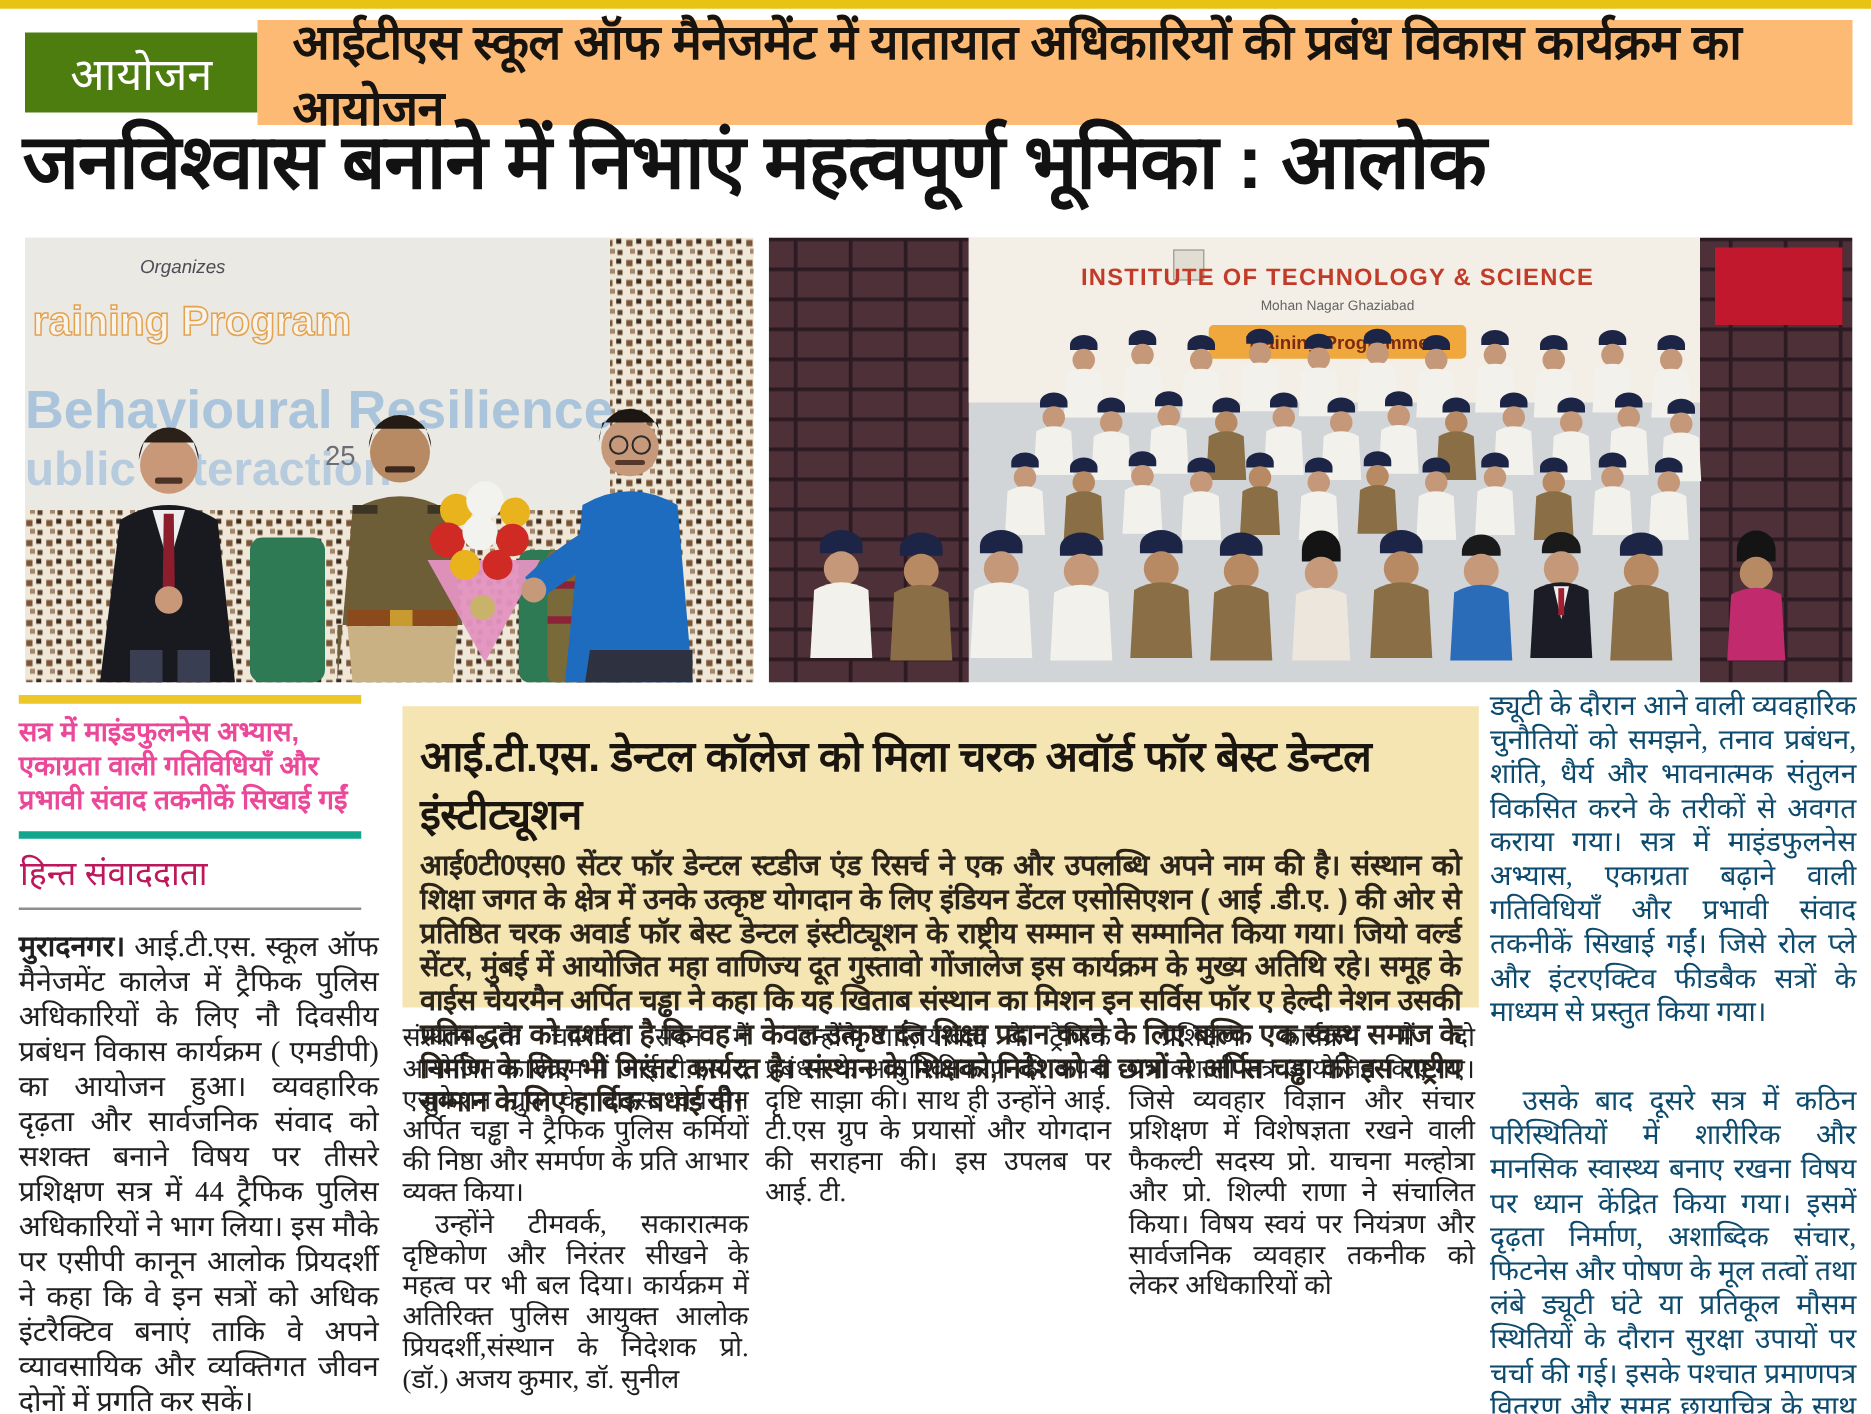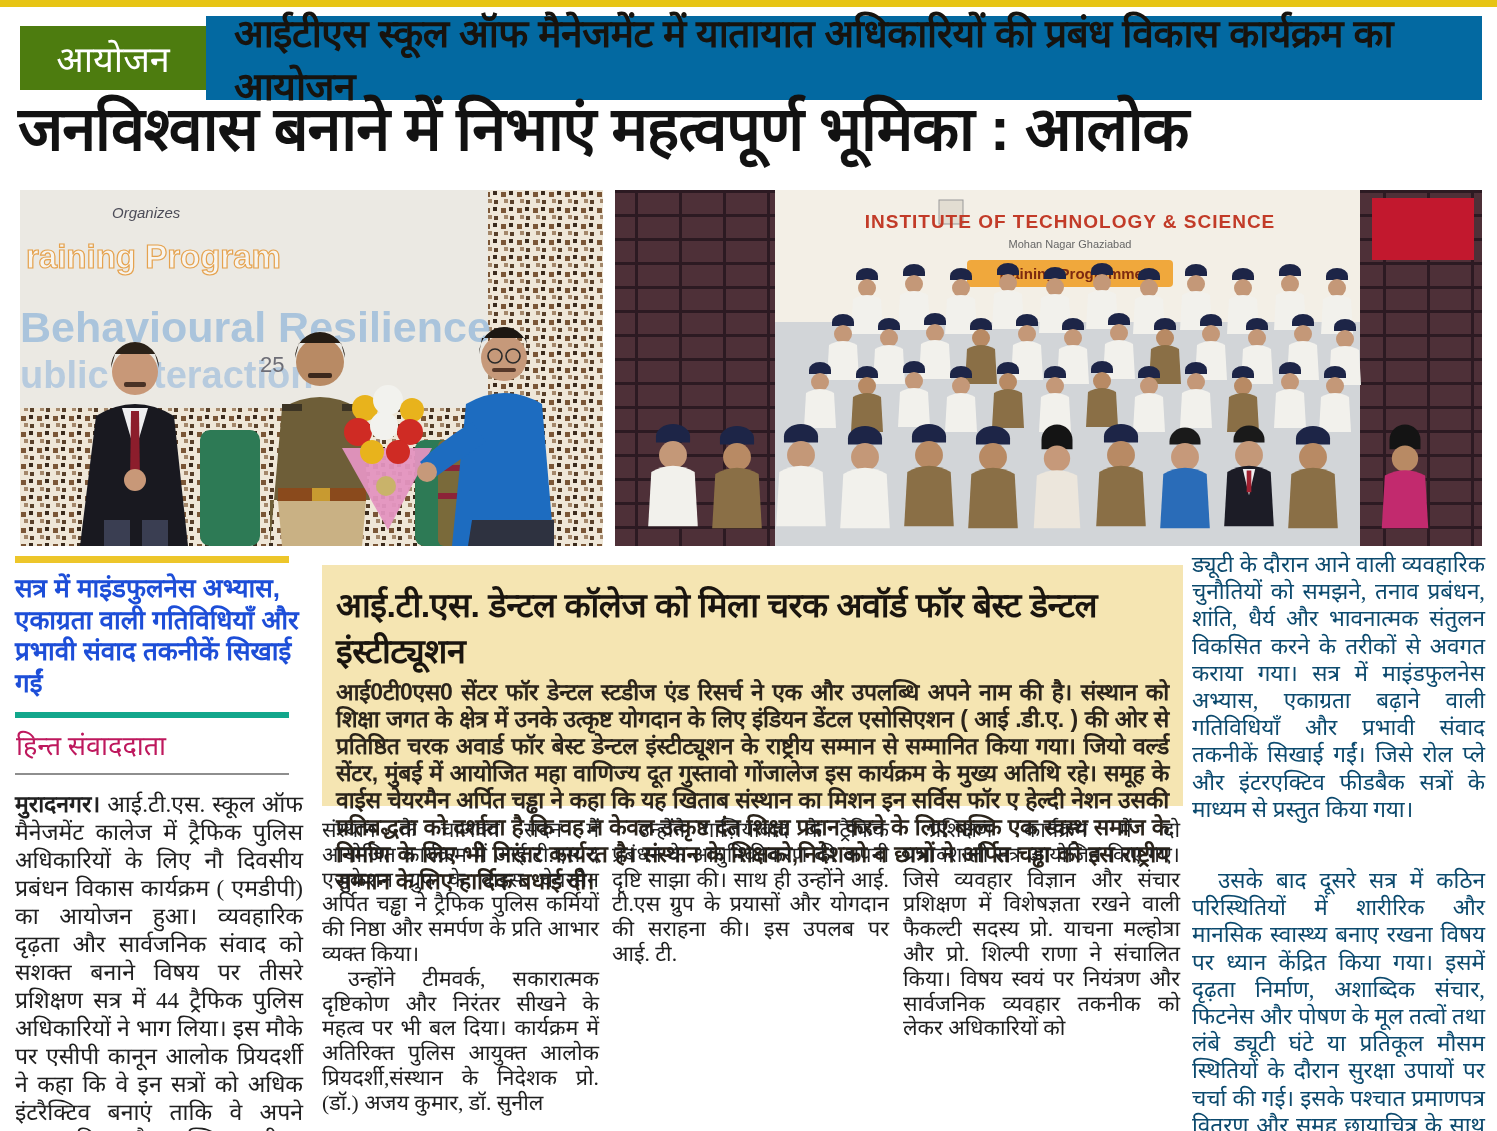--- a/index.html
+++ b/index.html
@@ -4,35 +4,35 @@
 <style>
   html,body{margin:0;padding:0;background:#ffffff;}
   .page{position:relative;width:1497px;height:1131px;background:#ffffff;overflow:hidden;
         font-family:"Liberation Serif","DejaVu Serif",serif;color:#1e1e1e;}
   .abs{position:absolute;}
   
   .topstrip{left:0;top:0;width:1497px;height:7px;background:#e7c414;}
   .kicker{left:20px;top:26px;width:186px;height:64px;background:#4d7c0f;color:#ffffff;
           display:flex;align-items:center;justify-content:center;font-weight:normal;font-size:36px;
           font-family:"Liberation Sans","DejaVu Sans",sans-serif;}
-  .banner{left:206px;top:16px;width:1276px;height:84px;background:#0369a1;color:#17130e;
+  .banner{left:206px;top:16px;width:1276px;height:84px;background:#fdba74;color:#17130e;
           display:flex;align-items:center;padding-left:28px;box-sizing:border-box;
           font-weight:bold;font-size:39px;letter-spacing:-0.5px;
           font-family:"Liberation Sans","DejaVu Sans",sans-serif;}
   .headline{left:18px;top:94px;width:1464px;margin:0;font-size:61px;font-weight:bold;color:#121212;
             line-height:1.15;letter-spacing:-1px;white-space:nowrap;
             font-family:"Liberation Sans","DejaVu Sans",sans-serif;}
   
   .photoL{left:20px;top:190px;width:583px;height:356px;}
   .photoR{left:615px;top:190px;width:867px;height:356px;}
   .photoL svg,.photoR svg{display:block;width:100%;height:100%;}
   
   .colLeft{left:15px;top:556px;width:288px;}
   .yrule{width:274px;height:7px;background:#edc62a;margin:0 0 10px 0;}
-  .subhead{font-size:26px;font-weight:bold;line-height:1.22;color:#1d4ed8;margin:0;
+  .subhead{font-size:22px;font-weight:bold;line-height:1.22;color:#ec4899;margin:0;
            font-family:"Liberation Sans","DejaVu Sans",sans-serif;}
   .trule{width:274px;height:6px;background:#12a78c;margin:12px 0 8px 0;}
   .byline{font-size:27px;color:#be185d;margin:1px;}
   .grule{width:274px;height:2px;background:#8e8e8e;margin:10px 0 16px 0;}
   .bodytext{font-size:23px;line-height:28px;text-align:justify;color:#202020;margin:0;}
   .bodytext .dateline{font-weight:bold;}
   
   .awardBox{left:322px;top:565px;width:861px;height:241px;background:#f5e5b2;
             padding:16px 14px 10px 14px;box-sizing:border-box;}
   .awardHead{margin:0 0 6px 0;font-size:34px;font-weight:bold;color:#1a150f;letter-spacing:-0.5px;

